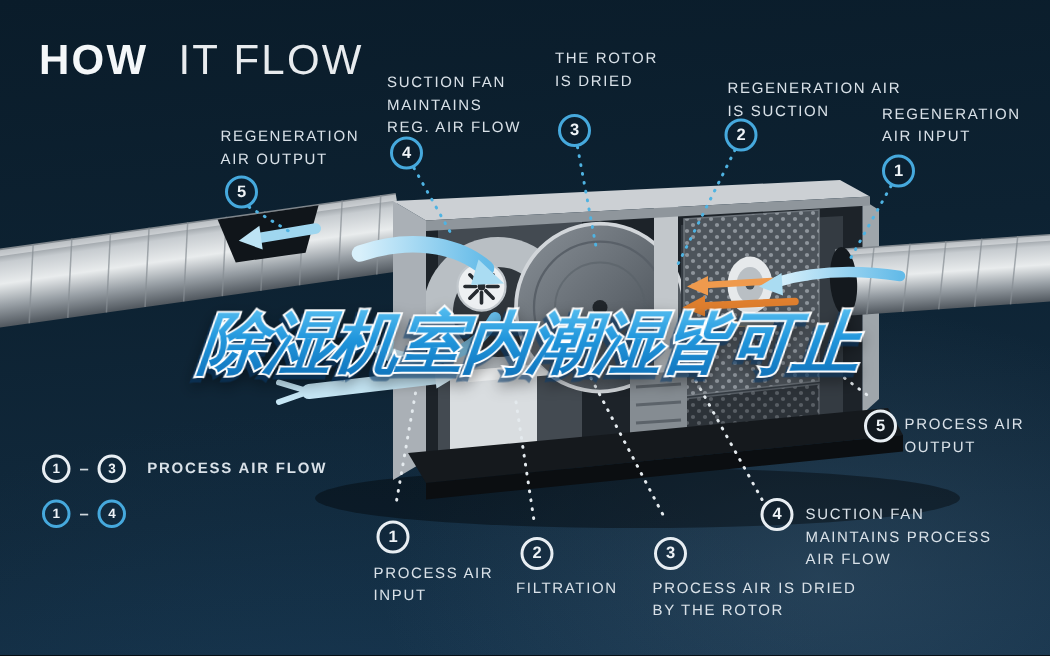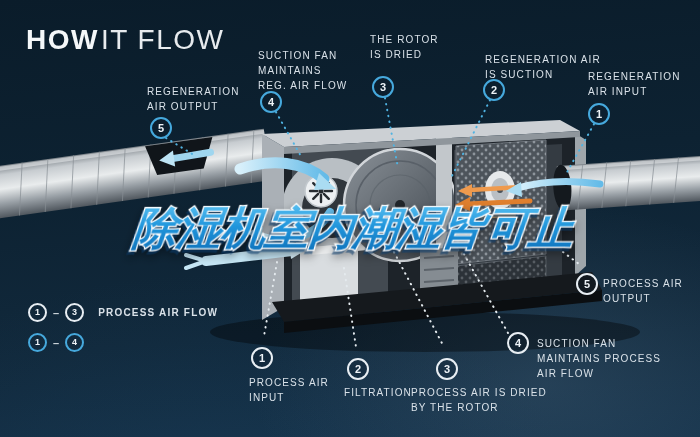--- a/index.html
+++ b/index.html
@@ -7,21 +7,21 @@
     position:relative;width:700px;height:437px;overflow:hidden;
     font-family:"Liberation Sans", sans-serif;
     background:
       radial-gradient(420px 260px at 78% 88%, rgba(110,140,165,0.20), transparent 70%),
       radial-gradient(500px 300px at 30% 112%, rgba(28,66,96,0.30), transparent 72%),
       linear-gradient(175deg,#0a1c2a 0%,#0d2232 40%,#11293c 72%,#15324a 100%);
   }
   svg.scene{position:absolute;left:0;top:0;}
 
   .title{position:absolute;left:26px;top:24px;color:#f4f7f9;font-size:28px;letter-spacing:1.5px;white-space:nowrap;}
-  .title .t-bold{font-weight:700;margin-right:2px;}
+  .title .t-bold{font-weight:700;margin-right:20px;}
   .title .t-light{font-weight:400;opacity:.95;}
 
   .co-label{
     position:absolute;color:#d9e1e8;font-size:10px;font-weight:400;
     letter-spacing:1.1px;line-height:1.5;white-space:pre-line;
   }
   .num-circle{
     position:absolute;width:18px;height:18px;border-radius:50%;
     border:2px solid #e8eef3;color:#eef3f7;font-size:11px;font-weight:700;
     line-height:18px;text-align:center;box-sizing:content-box;
@@ -30,21 +30,21 @@
   .num-circle.blue{border-color:#46a9dd;}
 
   .lbl-t5{left:147px;top:84px;}   .pos-t5{left:150px;top:117px;}
   .lbl-t4{left:258px;top:48px;}   .pos-t4{left:260px;top:91px;}
   .lbl-t3{left:370px;top:32px;}   .pos-t3{left:372px;top:76px;}
   .lbl-t2{left:485px;top:52px;}   .pos-t2{left:483px;top:79px;}
   .lbl-t1{left:588px;top:69px;}   .pos-t1{left:588px;top:103px;}
 
   .lbl-b1{left:249px;top:375px;}  .pos-b1{left:251px;top:347px;}
   .lbl-b2{left:344px;top:385px;}  .pos-b2{left:347px;top:358px;}
-  .lbl-b3{left:411px;top:385px;}  .pos-b3{left:436px;top:358px;}
+  .lbl-b3{left:435px;top:385px;}  .pos-b3{left:436px;top:358px;}
   .lbl-b4{left:537px;top:336px;}  .pos-b4{left:507px;top:332px;}
   .lbl-b5{left:603px;top:276px;}  .pos-b5{left:576px;top:273px;}
 
   .legend{position:absolute;left:28px;top:292px;}
   .legend-title{color:#e8eef3;font-size:15px;font-weight:700;letter-spacing:2.5px;white-space:nowrap;}
   .legend-row{display:flex;align-items:center;margin-top:11px;}
   .legend-row .nc{
     display:inline-block;width:15px;height:15px;border-radius:50%;border:2px solid #e8eef3;
     color:#eef3f7;font-size:9px;font-weight:700;line-height:15px;text-align:center;
   }

